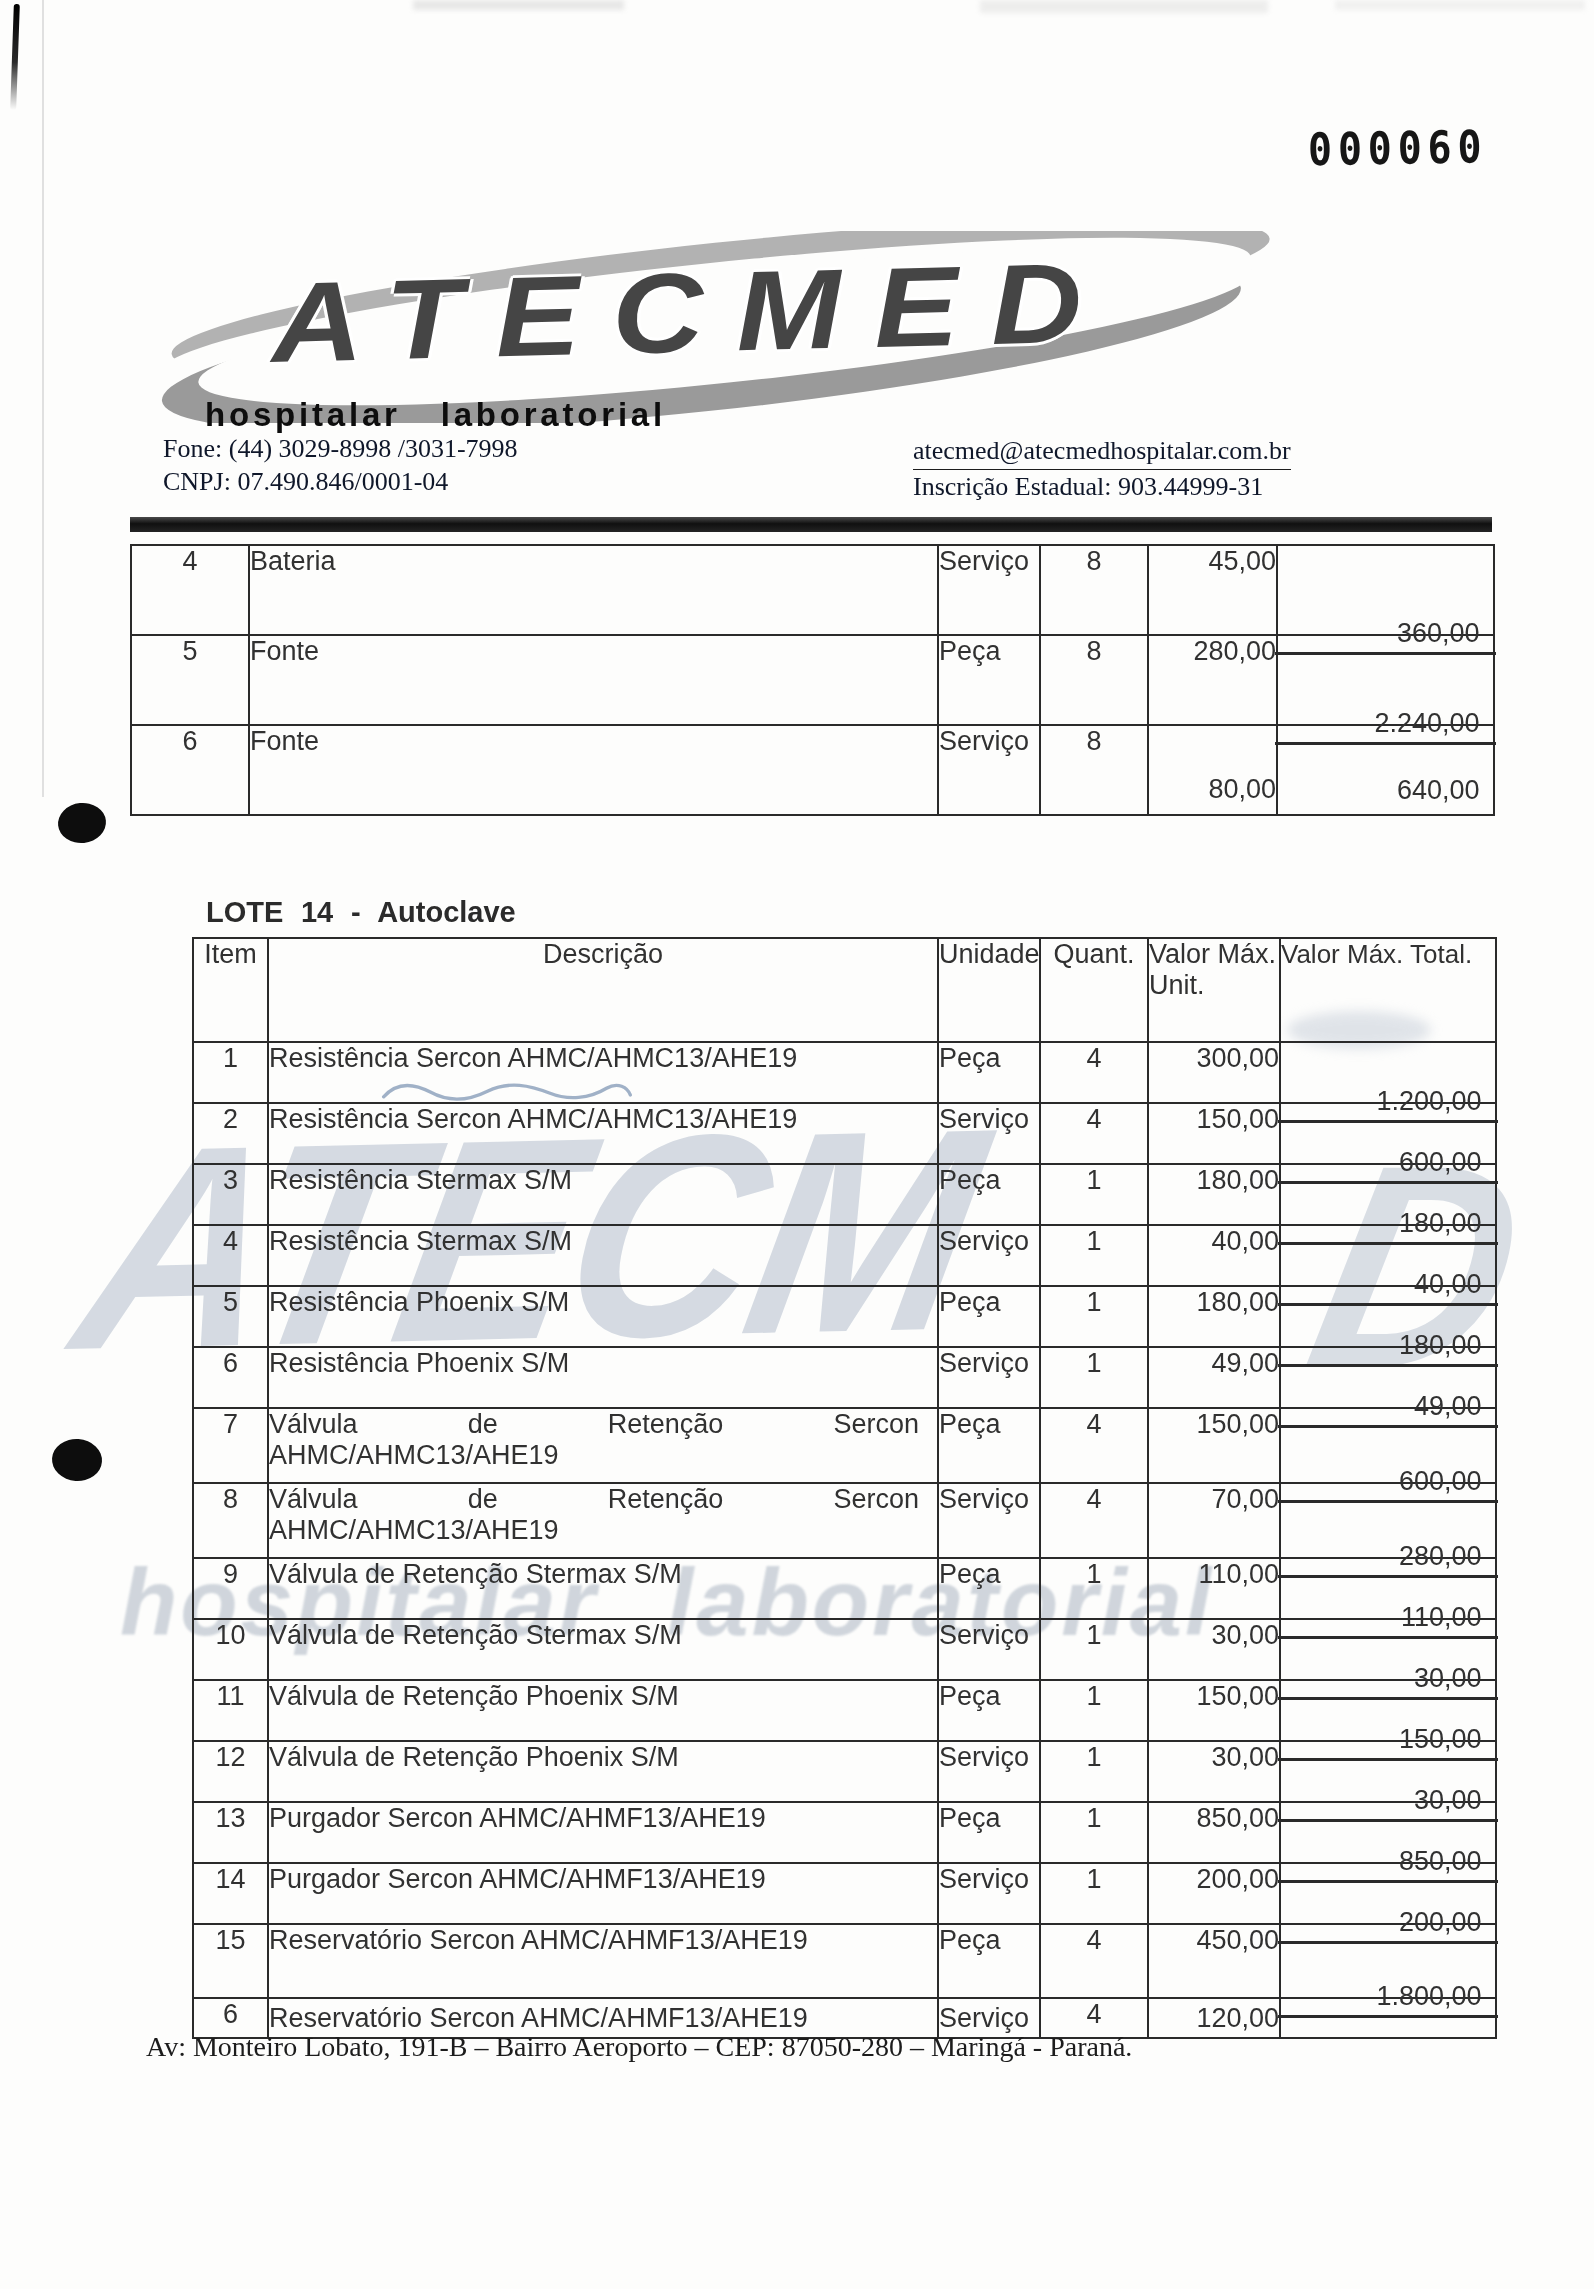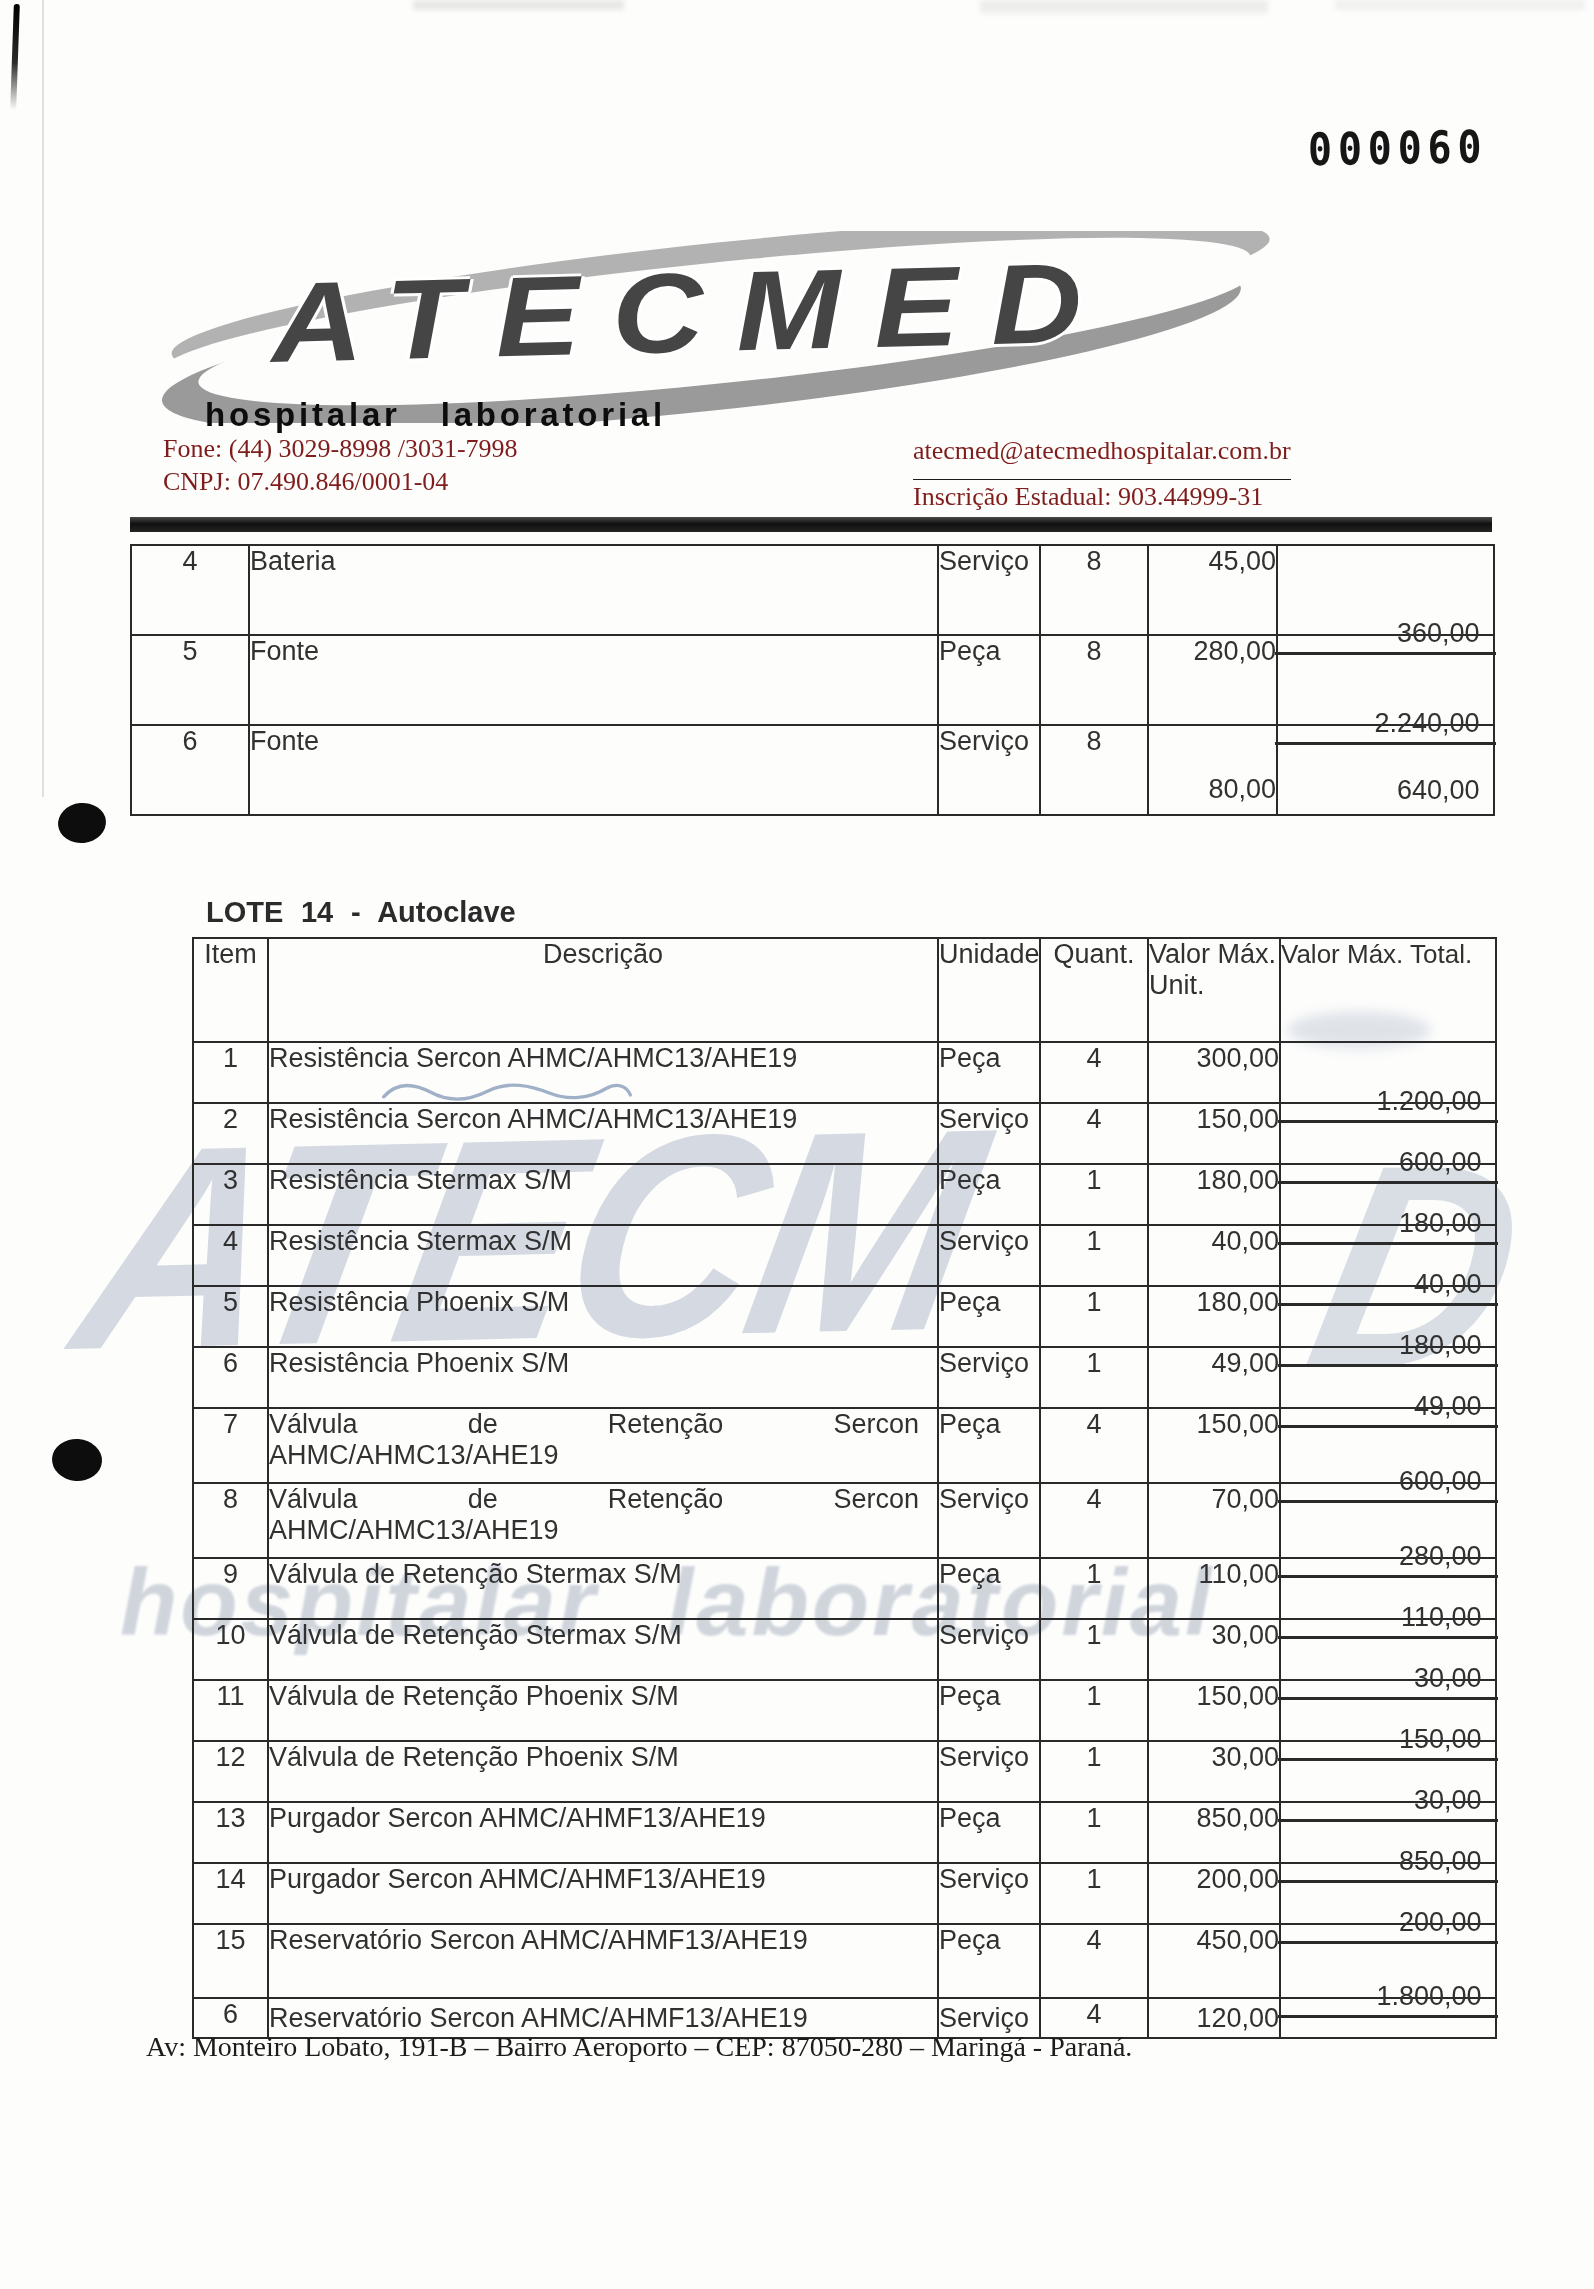--- a/index.html
+++ b/index.html
@@ -24,24 +24,24 @@
   
   .logo-wrap{position:absolute;left:144px;top:231px;width:1134px;height:192px;z-index:2;}
   .logo-swoosh{position:absolute;left:0;top:0;width:1134px;height:192px;}
   .logo-text{position:absolute;left:125px;top:27px;font-size:113px;font-weight:800;font-style:italic;
         color:#454545;letter-spacing:29px;white-space:nowrap;transform:scaleX(1.12) rotate(-1.6deg);
         transform-origin:left top;
         text-shadow:2.9px 0 0 #fff,-2.9px 0 0 #fff,0 2.9px 0 #fff,0 -2.9px 0 #fff,1.9px 1.9px 0 #fff,-1.9px -1.9px 0 #fff;}
   .tagline{position:absolute;left:205px;top:396px;z-index:2;font-size:33px;font-weight:700;color:#0d0d0d;
         letter-spacing:3.8px;word-spacing:27px;}
   .contact{position:absolute;z-index:2;font-family:"Liberation Serif","DejaVu Serif",serif;
-        font-size:26px;color:#7f1d1d;line-height:33px;}
+        font-size:26px;color:#0f172a;line-height:33px;}
   .contact.left{left:163px;top:432px;}
   .contact.right{left:913px;top:434px;}
-  .email{display:inline-block;border-bottom:1.9px solid #1d1d1d;padding-bottom:12px;cursor:pointer;}
+  .email{display:inline-block;border-bottom:1.9px solid #1d1d1d;padding-bottom:2px;cursor:pointer;}
   .divider-bar{position:absolute;left:130px;top:517px;width:1362px;height:15.4px;z-index:2;
         background:linear-gradient(180deg,#4a4a4a,#101010 45%,#242424);}
 
   
   .wm{position:absolute;z-index:1;font-weight:800;font-style:italic;pointer-events:none;}
   .wm-atec{left:120px;top:1084px;font-size:288px;letter-spacing:-5.8px;color:#aeb9c9;opacity:.5;
         transform:skewX(-12deg) scaleX(.9) rotate(-1.2deg);transform-origin:left top;white-space:nowrap;}
   .wm-d{left:1314px;top:1101px;font-size:288px;color:#aeb9c9;opacity:.45;transform:skewX(-12deg) scaleX(.92);}
   .wm-hosp{left:120px;top:1549px;font-size:94px;letter-spacing:2.9px;word-spacing:40px;color:#9aa6b6;
         opacity:.45;white-space:nowrap;filter:blur(1px);}

